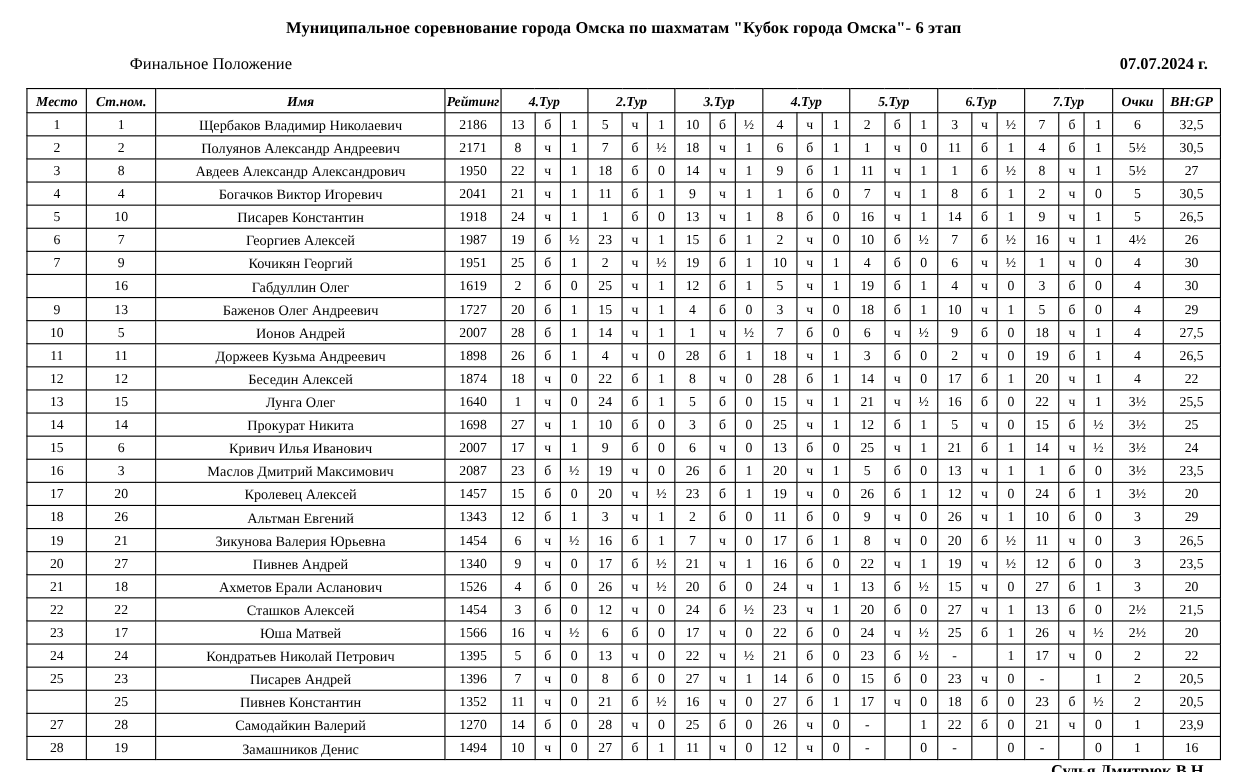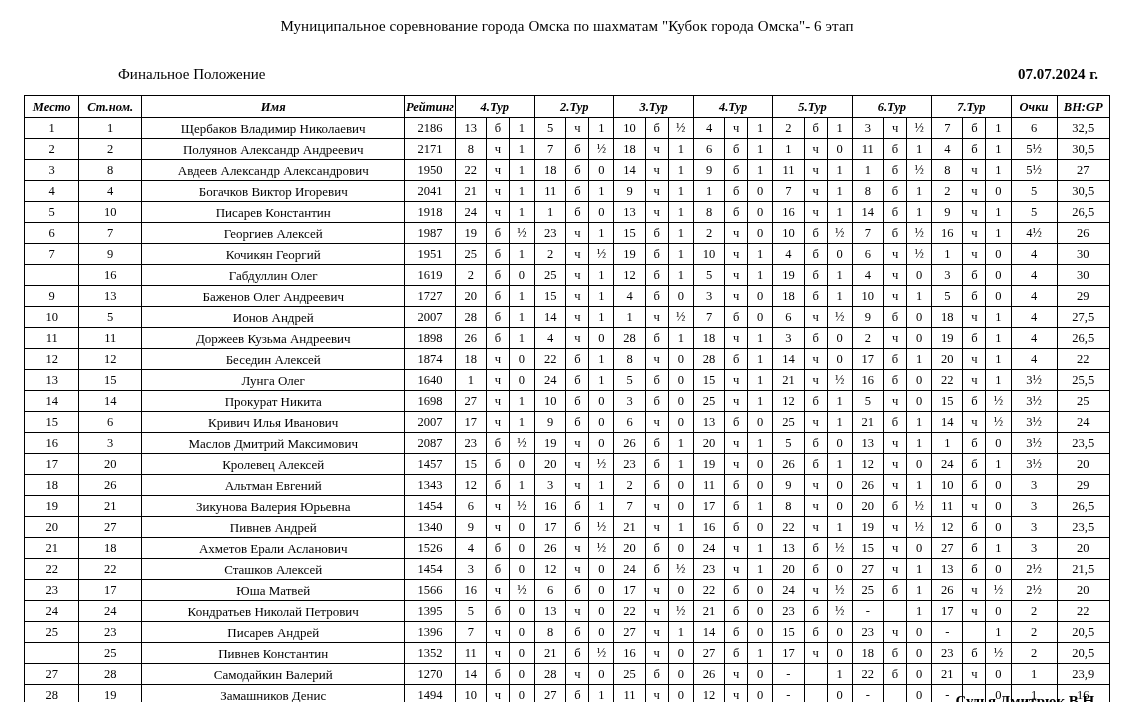--- a/index.html
+++ b/index.html
@@ -16,36 +16,36 @@
   }
   .page {
     position: relative;
     width: 1134px;
     height: 702px;
     box-sizing: border-box;
     padding: 0;
   }
   .doc-title {
     text-align: center;
-    font-weight: normal;
+    font-weight: bold;
     font-size: 15px;
     margin-top: 18px;
     letter-spacing: 0.1px;
   }
   .subhead-row {
     display: flex;
     justify-content: space-between;
     align-items: baseline;
     margin-top: 16px;
     padding: 0 36px 0 118px;
     font-weight: bold;
     font-size: 15px;
   }
   .subhead-left { font-weight: normal; }
-  .subhead-right { font-weight: bold; margin-top: 15px; }
+  .subhead-right { font-weight: bold; }
 
   .table-wrap {
     margin-top: 12px;
     padding: 0 24px;
   }
   table.standings {
     border-collapse: collapse;
     width: 1086px;
     table-layout: fixed;
     font-size: 12.5px;

